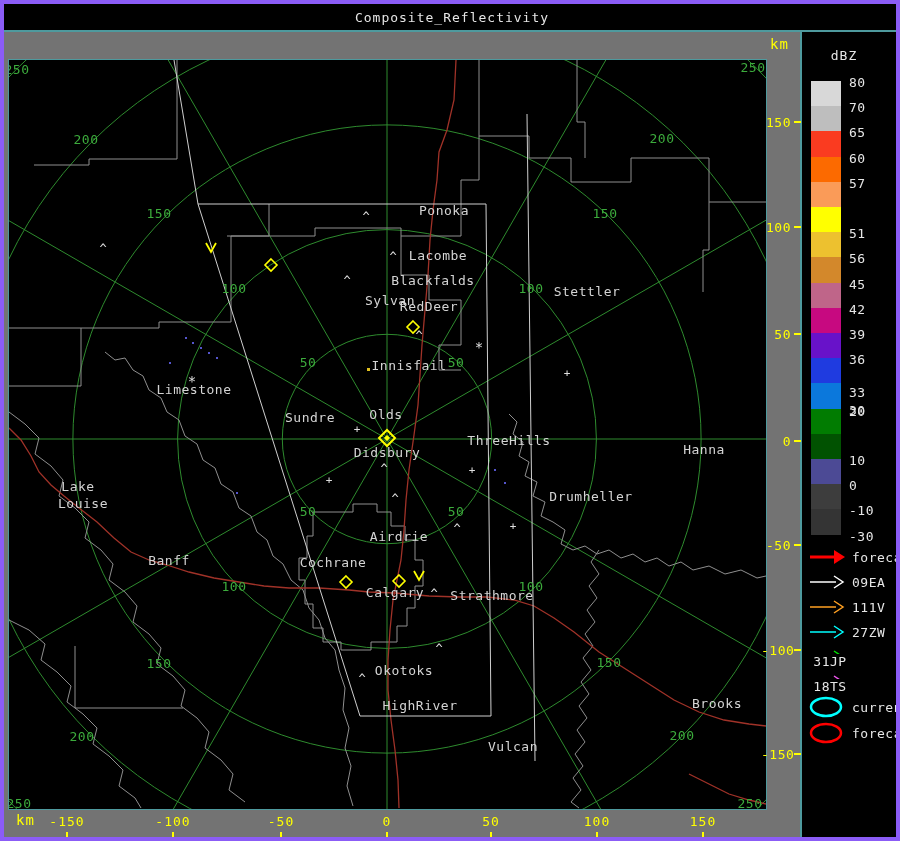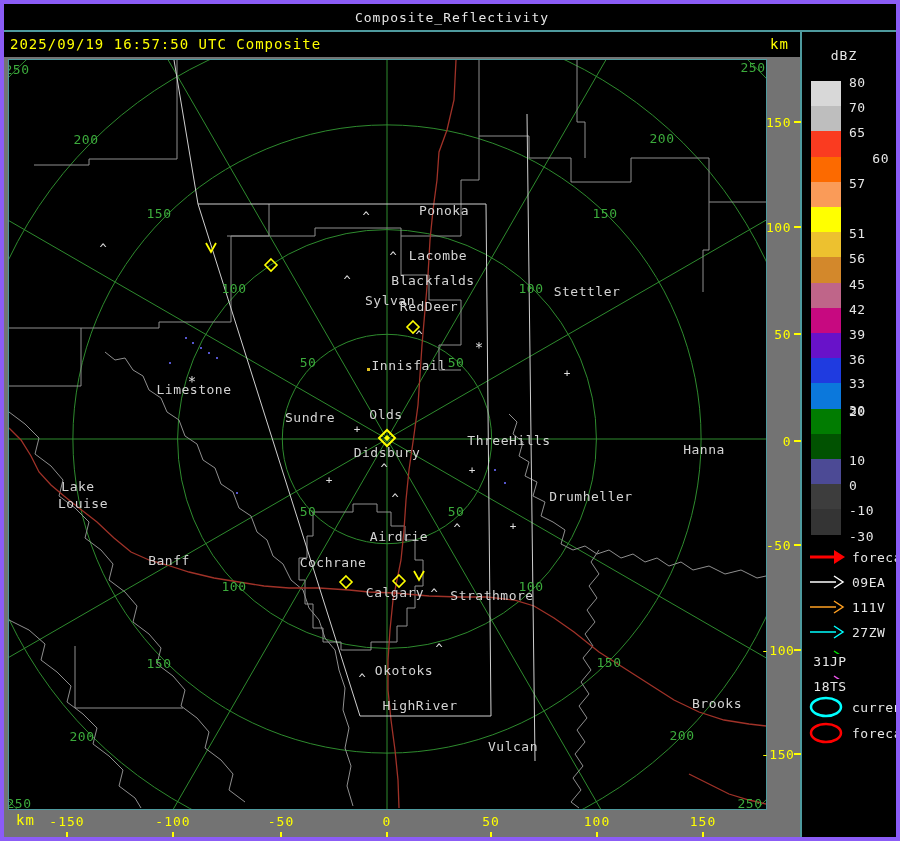--- a/index.html
+++ b/index.html
@@ -37,23 +37,20 @@
 </style>
 </head>
 <body>
 
 <div class="window">
 
   <div class="titlebar">
     <span>Composite_Reflectivity</span>
   </div>
 
-  <div class="header-row">
-    <div class="timestamp">2025/09/19 16:57:50 UTC Composite</div>
-  </div>
   <div class="km-top">km</div>
 
   <div class="vsep"></div>
 
   <div class="map">
     <svg id="mapsvg" width="757" height="749" viewBox="0 0 757 749">
         <line x1="378" y1="379" x2="378" y2="-421" stroke="#2e8b2e" stroke-width="1"></line>
         <line x1="378" y1="379" x2="778" y2="-313.820323027551" stroke="#2e8b2e" stroke-width="1"></line>
         <line x1="378" y1="379" x2="1070.8203230275508" y2="-21.000000000000114" stroke="#2e8b2e" stroke-width="1"></line>
         <line x1="378" y1="379" x2="1178" y2="378.99999999999994" stroke="#2e8b2e" stroke-width="1"></line>
@@ -227,30 +224,30 @@
         <div class="swatch" style="top: 326.2px; height: 25.2px; background: rgb(31, 59, 224);"></div>
         <div class="swatch" style="top: 351.4px; height: 25.2px; background: rgb(11, 120, 220);"></div>
         <div class="swatch" style="top: 376.6px; height: 25.2px; background: rgb(1, 124, 1);"></div>
         <div class="swatch" style="top: 401.8px; height: 25.2px; background: rgb(1, 82, 1);"></div>
         <div class="swatch" style="top: 427px; height: 25.2px; background: rgb(76, 74, 149);"></div>
         <div class="swatch" style="top: 452.2px; height: 25.2px; background: rgb(61, 61, 61);"></div>
         <div class="swatch" style="top: 477.4px; height: 25.2px; background: rgb(52, 52, 52);"></div>
         <div class="cb-lbl" style="top: 51px;">80</div>
         <div class="cb-lbl" style="top: 76.2px;">70</div>
         <div class="cb-lbl" style="top: 101.4px;">65</div>
-        <div class="cb-lbl" style="top: 126.6px; text-align: right;">60</div>
+        <div class="cb-lbl" style="top: 126.6px;">60</div>
         <div class="cb-lbl" style="top: 151.8px;">57</div>
         <div class="cb-lbl" style="top: 177px; margin-left: 48px;">54</div>
         <div class="cb-lbl" style="top: 202.2px;">51</div>
         <div class="cb-lbl" style="top: 227.4px;">56</div>
         <div class="cb-lbl" style="top: 252.6px;">45</div>
         <div class="cb-lbl" style="top: 277.8px;">42</div>
         <div class="cb-lbl" style="top: 303px;">39</div>
         <div class="cb-lbl" style="top: 328.2px;">36</div>
-        <div class="cb-lbl" style="top: 352px;">33</div>
+        <div class="cb-lbl" style="top: 361px;">33</div>
         <div class="cb-lbl" style="top: 378.6px;">30</div>
         <div class="cb-lbl" style="top: 381px; font-family: Liberation Mono, monospace;">20</div>
         <div class="cb-lbl" style="top: 429px;">10</div>
         <div class="cb-lbl" style="top: 454.2px;">0</div>
         <div class="cb-lbl" style="top: 479.4px;">-10</div>
         <div class="cb-lbl" style="top: 504.6px;">-30</div>
       </div>
     <div id="legend">
         <div class="leg-row" style="top: 525px;">
           <svg width="38" height="24">

